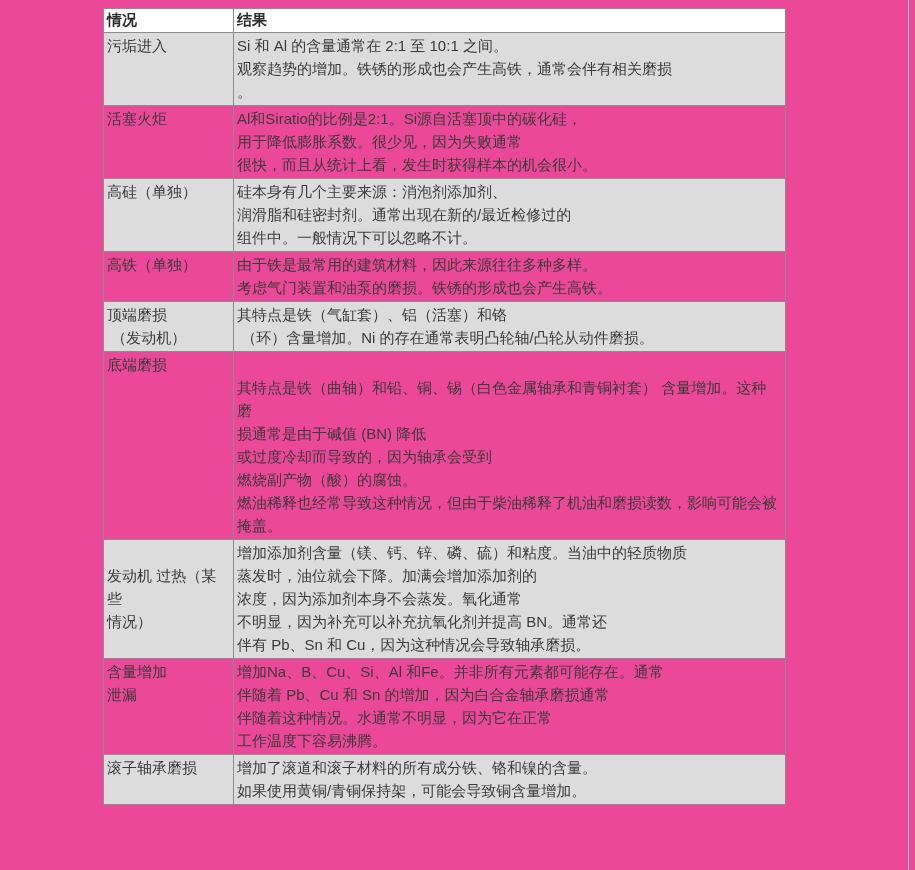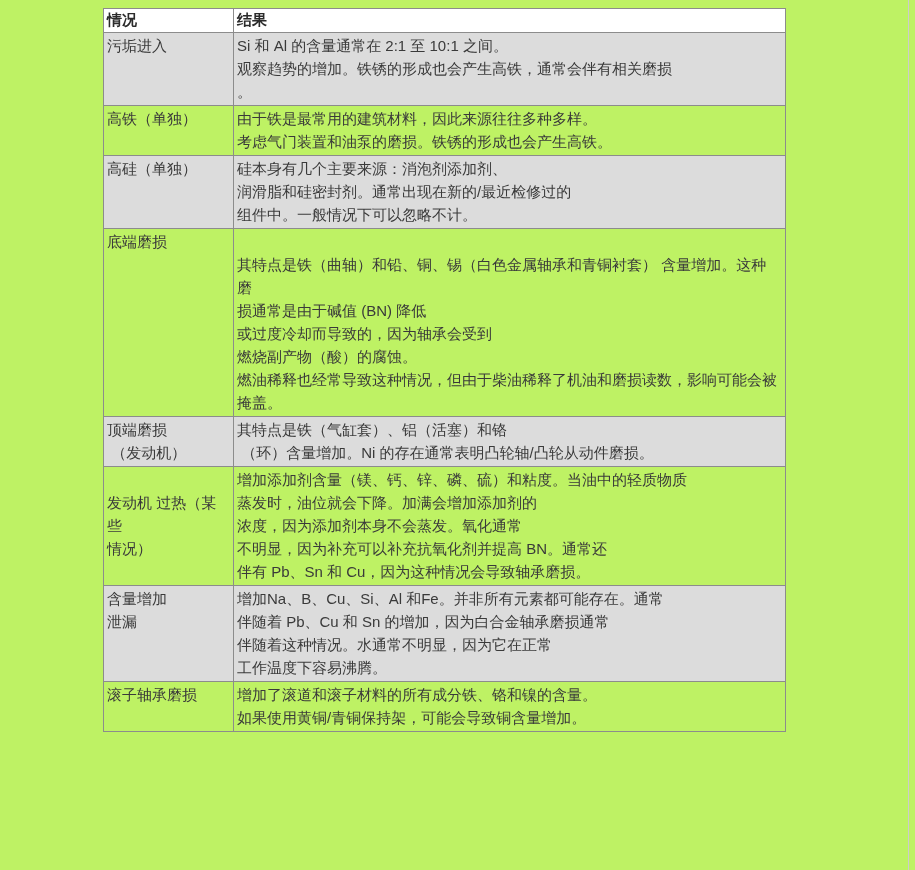--- a/index.html
+++ b/index.html
@@ -1,20 +1,20 @@
 <!DOCTYPE html>
 <html><head>
 <meta charset="utf-8">
 <style>
   html, body { margin: 0; padding: 0; }
   .page {
     position: relative;
     width: 915px;
     height: 870px;
-    background: #bef264;
+    background: #ec4899;
     overflow: hidden;
     font-family: "Liberation Sans", sans-serif;
   }
   table.cond-table {
     position: absolute;
     left: 103px;
     top: 8px;
     width: 683px;
     border-collapse: collapse;
     table-layout: fixed;
@@ -65,45 +65,51 @@
       </tr>
     </thead>
     <tbody>
       <tr>
         <td>污垢进入</td>
         <td>Si 和 Al 的含量通常在 2:1 至 10:1 之间。
 观察趋势的增加。铁锈的形成也会产生高铁，通常会伴有相关磨损
 。</td>
       </tr>
       <tr>
-        <td>高铁（单独）</td>
-        <td>由于铁是最常用的建筑材料，因此来源往往多种多样。
-考虑气门装置和油泵的磨损。铁锈的形成也会产生高铁。</td>
+        <td>活塞火炬</td>
+        <td>Al和Siratio的比例是2:1。Si源自活塞顶中的碳化硅，
+用于降低膨胀系数。很少见，因为失败通常
+很快，而且从统计上看，发生时获得样本的机会很小。</td>
       </tr>
       <tr>
         <td>高硅（单独）</td>
         <td>硅本身有几个主要来源：消泡剂添加剂、
 润滑脂和硅密封剂。通常出现在新的/最近检修过的
 组件中。一般情况下可以忽略不计。</td>
+      </tr>
+      <tr>
+        <td>高铁（单独）</td>
+        <td>由于铁是最常用的建筑材料，因此来源往往多种多样。
+考虑气门装置和油泵的磨损。铁锈的形成也会产生高铁。</td>
+      </tr>
+      <tr>
+        <td>顶端磨损
+&nbsp;（发动机）</td>
+        <td>其特点是铁（气缸套）、铝（活塞）和铬
+&nbsp;（环）含量增加。Ni 的存在通常表明凸轮轴/凸轮从动件磨损。</td>
       </tr>
       <tr>
         <td>底端磨损</td>
         <td>
 其特点是铁（曲轴）和铅、铜、锡（白色金属轴承和青铜衬套） 含量增加。这种磨
 损通常是由于碱值 (BN) 降低
 或过度冷却而导致的，因为轴承会受到
 燃烧副产物（酸）的腐蚀。
 燃油稀释也经常导致这种情况，但由于柴油稀释了机油和磨损读数，影响可能会被
 掩盖。</td>
-      </tr>
-      <tr>
-        <td>顶端磨损
-&nbsp;（发动机）</td>
-        <td>其特点是铁（气缸套）、铝（活塞）和铬
-&nbsp;（环）含量增加。Ni 的存在通常表明凸轮轴/凸轮从动件磨损。</td>
       </tr>
       <tr>
         <td class="vmid">发动机 过热（某些
 情况）</td>
         <td>增加添加剂含量（镁、钙、锌、磷、硫）和粘度。当油中的轻质物质
 蒸发时，油位就会下降。加满会增加添加剂的
 浓度，因为添加剂本身不会蒸发。氧化通常
 不明显，因为补充可以补充抗氧化剂并提高 BN。通常还
 伴有 Pb、Sn 和 Cu，因为这种情况会导致轴承磨损。</td>
       </tr>

